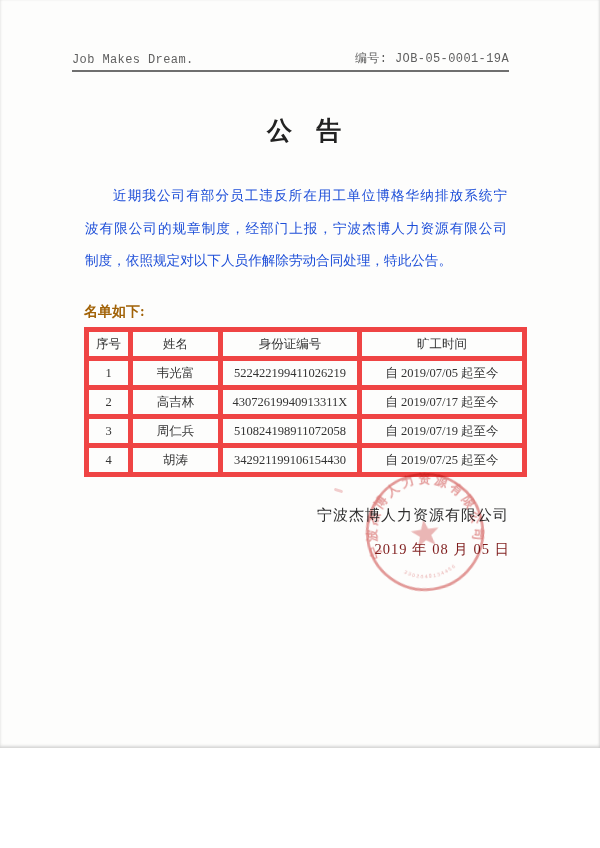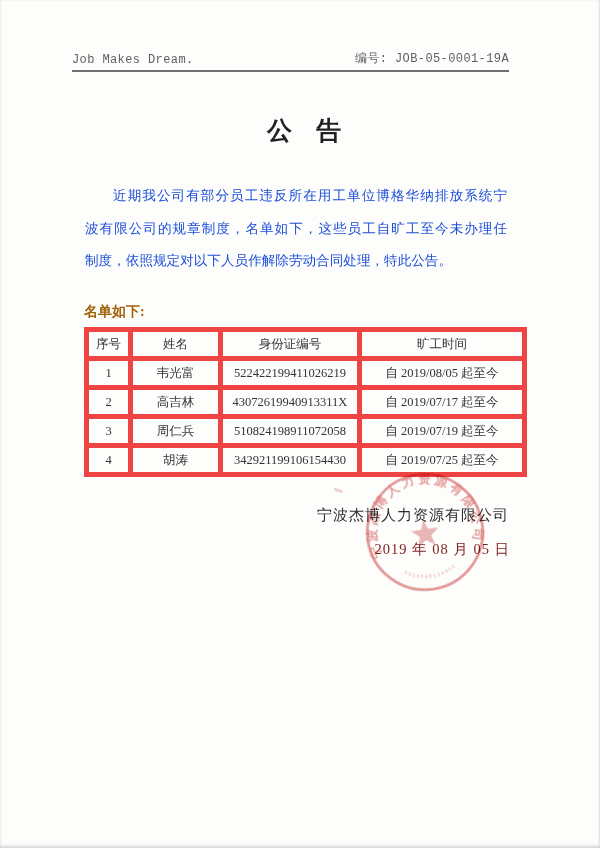--- a/index.html
+++ b/index.html
@@ -1,20 +1,20 @@
 <!DOCTYPE html>
 <html><head>
 <meta charset="utf-8">
 <style>
   * { margin: 0; padding: 0; box-sizing: border-box; }
   html, body { background: #ffffff; }
   .page {
     position: relative;
     width: 600px;
-    height: 848px;
+    height: 748px;
     background: #fdfdfc;
     overflow: hidden;
     font-family: "Liberation Serif", "DejaVu Serif", serif;
     color: #363636;
     box-shadow: inset 0 -2px 3px rgba(150,150,150,.35), inset -1px 0 2px rgba(190,190,190,.25);
   }
 
   
   .hdr {
     position: absolute;
@@ -137,21 +137,21 @@
 
   <div class="hdr">
     <span>Job Makes Dream.</span>
     <span>编号: JOB-05-0001-19A</span>
   </div>
 
   <div class="title">公 告</div>
 
   <div class="body-par">
     <div class="body-line first">近期我公司有部分员工违反所在用工单位博格华纳排放系统宁</div>
-    <div class="body-line">波有限公司的规章制度，名单如下，这些员工自旷工至今未办理任</div>
+    <div class="body-line">波有限公司的规章制度，经部门上报，宁波杰博人力资源有限公司</div>
     <div class="body-line last">制度，依照规定对以下人员作解除劳动合同处理，特此公告。</div>
   </div>
 
   <div class="list-label">名单如下:</div>
 
   <table class="roster">
     <colgroup>
       <col class="col-no">
         <col class="col-nm">
         <col class="col-id">
@@ -161,21 +161,21 @@
         <tr>
       <th>序号</th>
       <th>姓名</th>
       <th>身份证编号</th>
       <th>旷工时间</th>
     </tr>
     <tr>
       <td>1</td>
       <td>韦光富</td>
       <td>522422199411026219</td>
-      <td>自 2019/08/05 起至今</td>
+      <td>自 2019/07/05 起至今</td>
     </tr>
     <tr>
       <td>2</td>
       <td>高吉林</td>
       <td>43072619940913311X</td>
       <td>自 2019/07/17 起至今</td>
     </tr>
     <tr>
       <td>3</td>
       <td>周仁兵</td>

